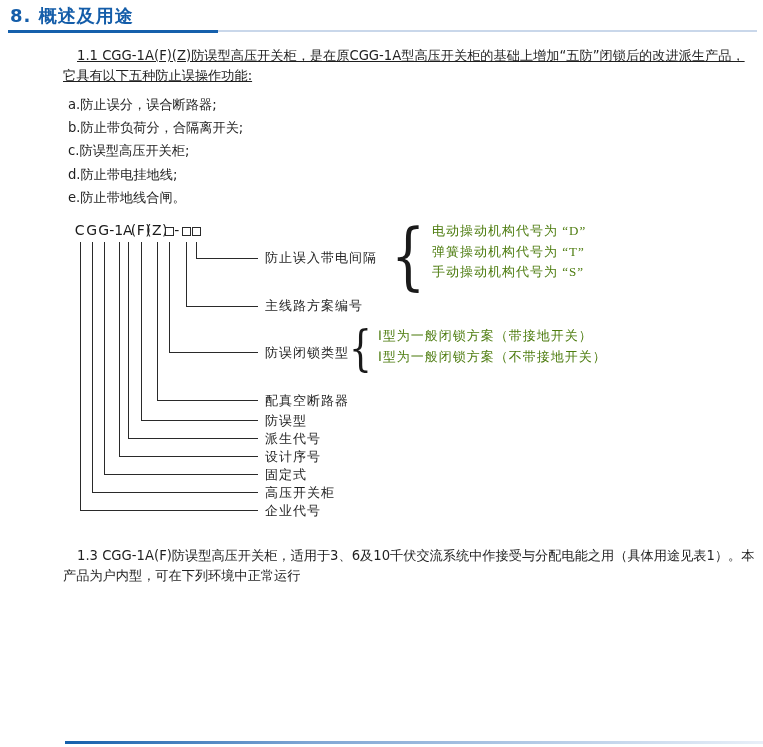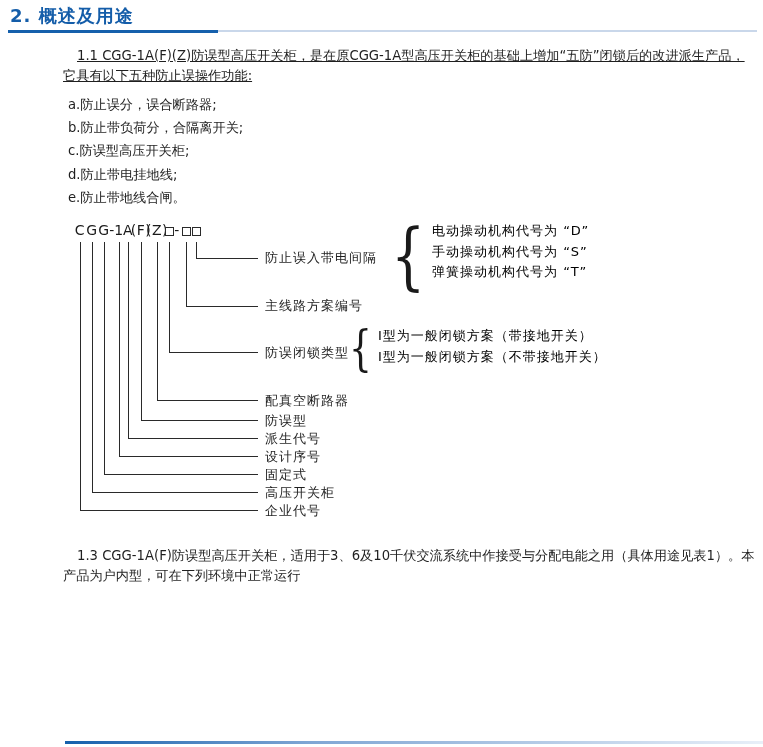--- a/index.html
+++ b/index.html
@@ -35,35 +35,35 @@
   .sq{position:absolute;top:7px;width:7px;height:7px;border:1px solid #2a2a2a;background:#fff;}
   .vl{position:absolute;width:1px;background:#2a2a2a;top:22px;}
   .hl{position:absolute;height:1px;background:#2a2a2a;}
   .dlabel{position:absolute;left:265px;font-size:13px;color:#1f1f1f;white-space:nowrap;letter-spacing:1px;}
   .brace{
     position:absolute;color:#1a1a1a;font-family:"DejaVu Serif","Liberation Serif",serif;
     font-weight:normal;transform-origin:left center;
   }
   .brace1{left:391px;top:0px;font-size:72px;line-height:72px;transform:scaleX(0.75);}
   .brace2{left:349px;top:104px;font-size:48px;line-height:48px;transform:scaleX(0.75);}
-  .opt-list{position:absolute;font-size:13px;color:#000000;white-space:nowrap;letter-spacing:1px;}
+  .opt-list{position:absolute;font-size:13px;color:#4d7c0f;white-space:nowrap;letter-spacing:1px;font-family:Liberation Serif, serif;}
   .mech-opts{left:432px;top:1px;line-height:20.5px;}
   .lock-opts{left:378px;top:105px;line-height:21px;}
   
   .footer-rule{
     position:absolute;left:65px;right:0;bottom:3px;height:3px;
     background:linear-gradient(to right,#1560ac,#7fa6d4 35%,#e8eff8);
   }
 </style>
 </head>
 <body>
 
 <div class="page">
 
-  <div class="hdr-title">2. 概述及用途</div>
+  <div class="hdr-title">8. 概述及用途</div>
   <div class="rule-dark"></div>
   <div class="rule-light"></div>
 
   <div class="para p11">1.1 CGG-1A(F)(Z)防误型高压开关柜，是在原CGG-1A型高压开关柜的基础上增加“五防”闭锁后的改进派生产品，它具有以下五种防止误操作功能:</div>
 
   <div class="vlist features">
       <div class="feat-item">a.防止误分，误合断路器;</div>
       <div class="feat-item">b.防止带负荷分，合隔离开关;</div>
       <div class="feat-item">c.防误型高压开关柜;</div>
       <div class="feat-item">d.防止带电挂地线;</div>
@@ -115,22 +115,22 @@
     <span class="dlabel" style="top:192px">防误型</span>
     <span class="dlabel" style="top:210px">派生代号</span>
     <span class="dlabel" style="top:228px">设计序号</span>
     <span class="dlabel" style="top:246px">固定式</span>
     <span class="dlabel" style="top:264px">高压开关柜</span>
     <span class="dlabel" style="top:282px">企业代号</span>
 
     <span class="brace brace1">{</span>
     <div class="opt-list mech-opts">
         <div class="opt-item">电动操动机构代号为 “D”</div>
+        <div class="opt-item">弹簧操动机构代号为 “T”</div>
         <div class="opt-item">手动操动机构代号为 “S”</div>
-        <div class="opt-item">弹簧操动机构代号为 “T”</div>
       </div>
 
     <span class="brace brace2">{</span>
     <div class="opt-list lock-opts">
         <div class="opt-item">Ⅰ型为一般闭锁方案（带接地开关）</div>
         <div class="opt-item">Ⅰ型为一般闭锁方案（不带接地开关）</div>
       </div>
   </div>
 
   <div class="para p13">1.3 CGG-1A(F)防误型高压开关柜，适用于3、6及10千伏交流系统中作接受与分配电能之用（具体用途见表1）。本产品为户内型，可在下列环境中正常运行</div>

